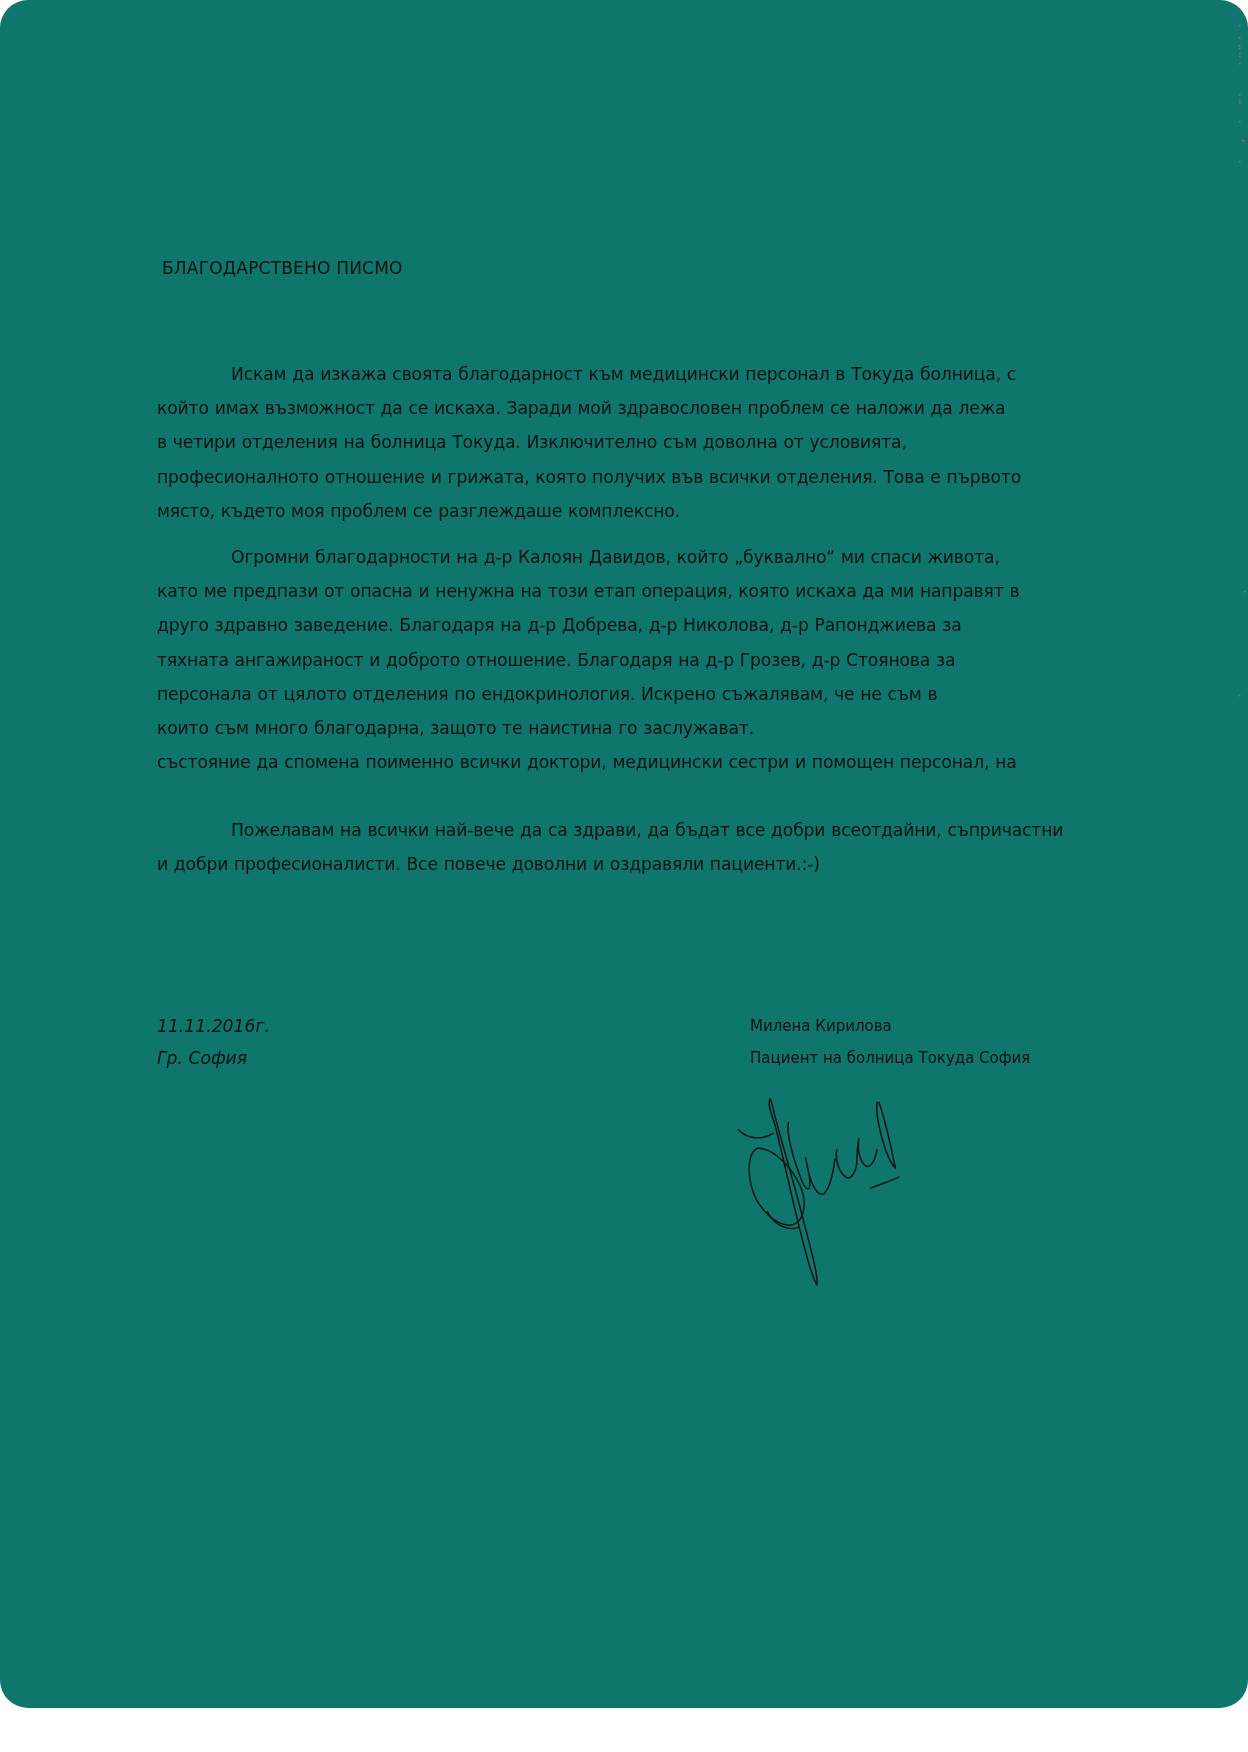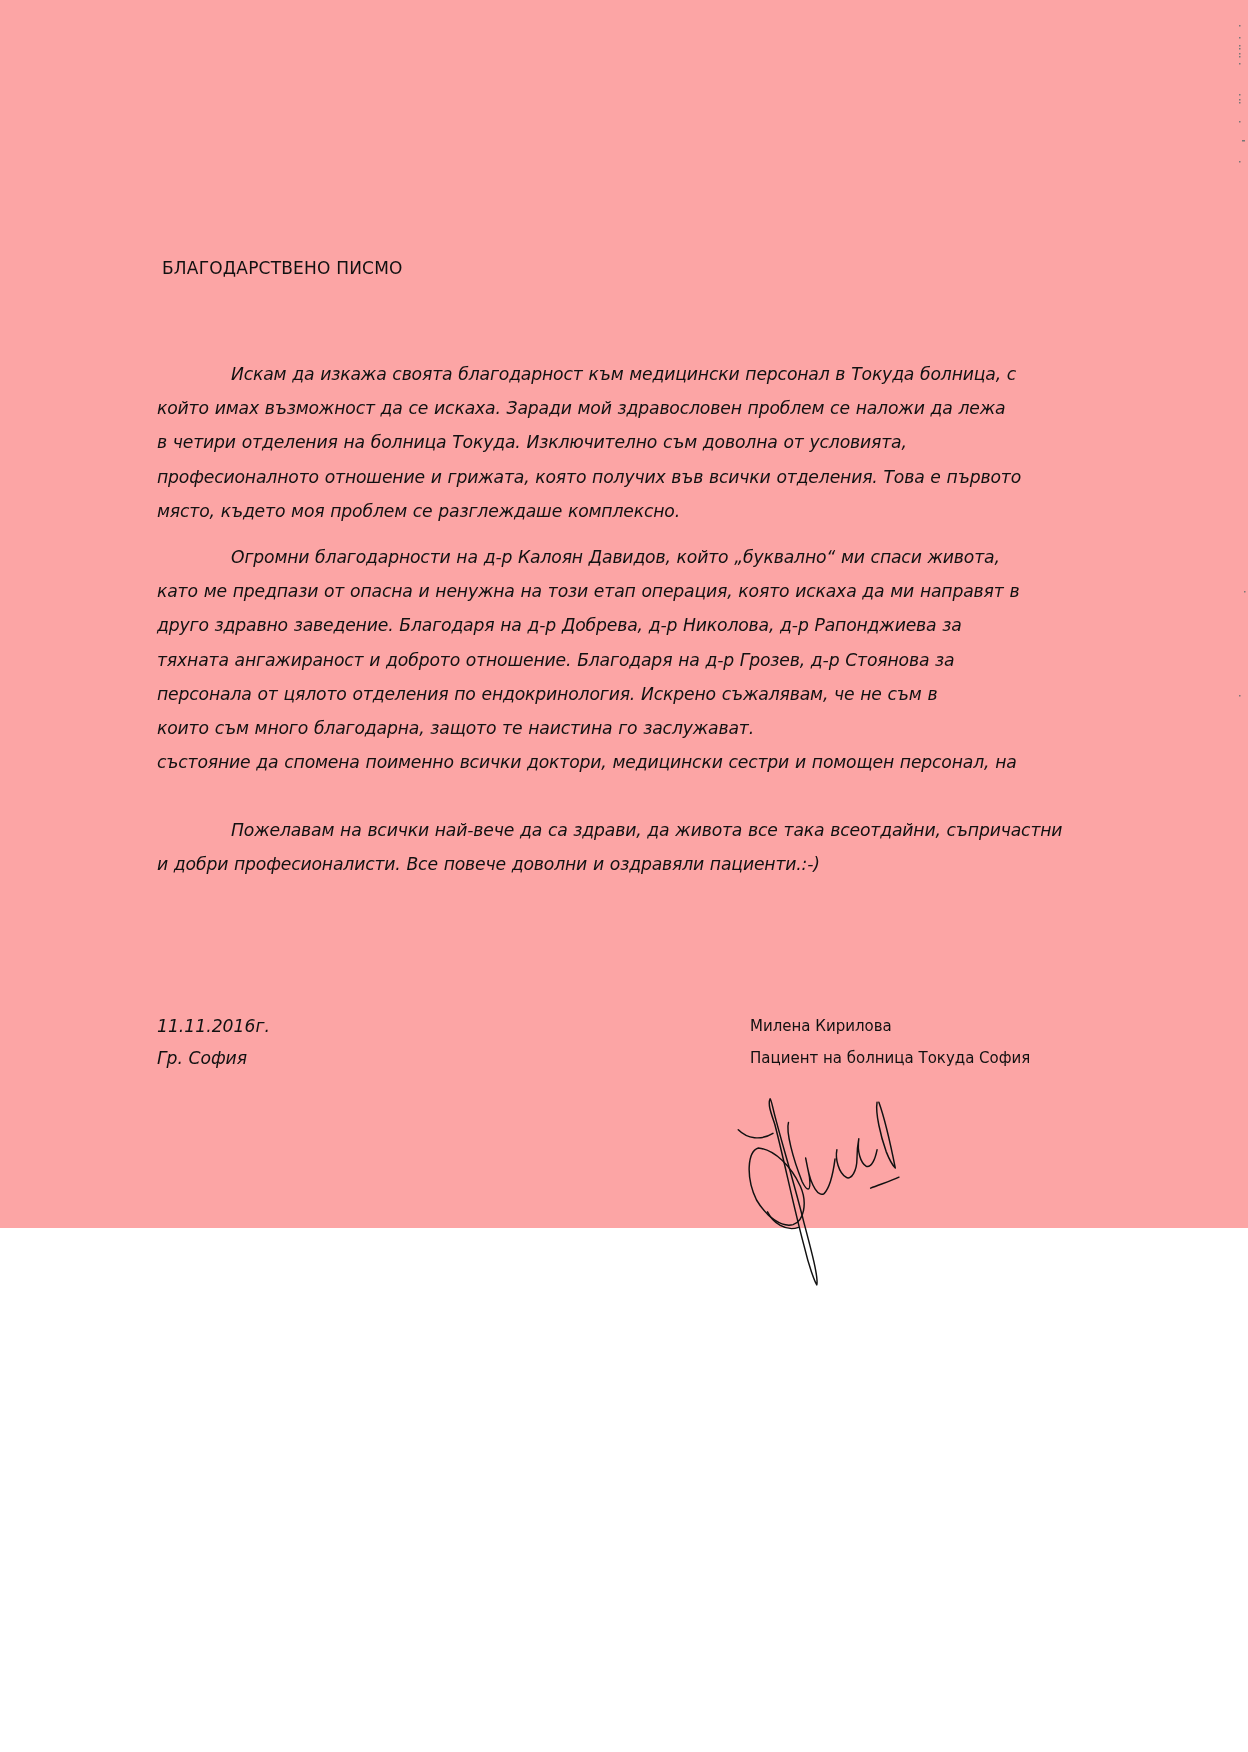--- a/index.html
+++ b/index.html
@@ -12,43 +12,43 @@
       height: 1752px;
       position: relative;
       overflow: hidden;
       font-family: "DejaVu Sans", "Liberation Sans", sans-serif;
       color: #111111;
     }
     .page {
       position: absolute;
       left: 0; top: 0;
       width: 1248px;
-      height: 1228px;
-      background: #fca5a5;
+      height: 1708px;
+      background: #0f766e;
+      border-radius: 28px;
     }
     .title {
       position: absolute;
       left: 162px;
       top: 258px;
       font-size: 17px;
       letter-spacing: 0.2px;
     }
     .body-text {
       position: absolute;
       left: 157px;
       width: 935px;
       font-size: 17.2px;
       line-height: 34.2px;
       letter-spacing: -0.15px;
       word-spacing: 0.5px;
     }
     .body-text .line {
       display: block;
       white-space: nowrap;
-      font-style: italic;
     }
     .body-text .line.indent {
       padding-left: 74px;
     }
     #para1 { top: 357px; }
     #para2 { top: 540px; }
     #para3 { top: 813px; }
 
     .footer-left {
       position: absolute;
@@ -101,21 +101,21 @@
     <span class="line indent">Огромни благодарности на д-р Калоян Давидов, който „буквално“ ми спаси живота,</span>
     <span class="line">като ме предпази от опасна и ненужна на този етап операция, която искаха да ми направят в</span>
     <span class="line">друго здравно заведение.  Благодаря на д-р Добрева, д-р Николова,  д-р Рапонджиева за</span>
     <span class="line">тяхната ангажираност и доброто отношение.  Благодаря на д-р Грозев, д-р Стоянова за</span>
     <span class="line">персонала от цялото отделения по ендокринология.  Искрено съжалявам, че не съм в</span>
     <span class="line">които съм много благодарна, защото те наистина го заслужават.</span>
     <span class="line">състояние да спомена поименно всички доктори, медицински сестри и помощен персонал, на</span>
   </div>
 
   <div class="body-text" id="para3">
-    <span class="line indent">Пожелавам на всички най-вече да са здрави, да живота все така всеотдайни, съпричастни</span>
+    <span class="line indent">Пожелавам на всички най-вече да са здрави, да бъдат все добри всеотдайни, съпричастни</span>
     <span class="line">и добри професионалисти.  Все повече доволни и оздравяли пациенти.:-)</span>
   </div>
 
   <div class="footer-left">
     <div>11.11.2016г.</div>
     <div>Гр. София</div>
   </div>
 
   <div class="footer-right">
     <div>Милена Кирилова</div>

